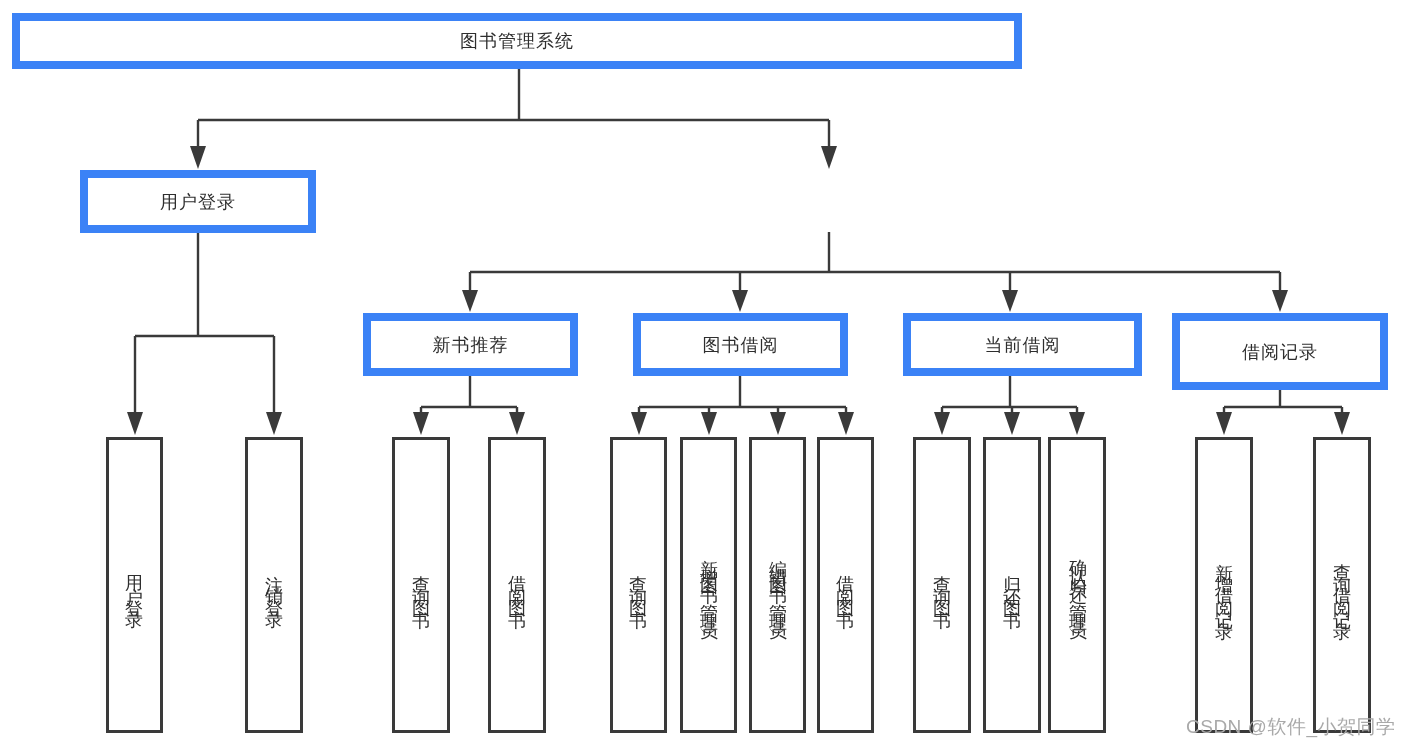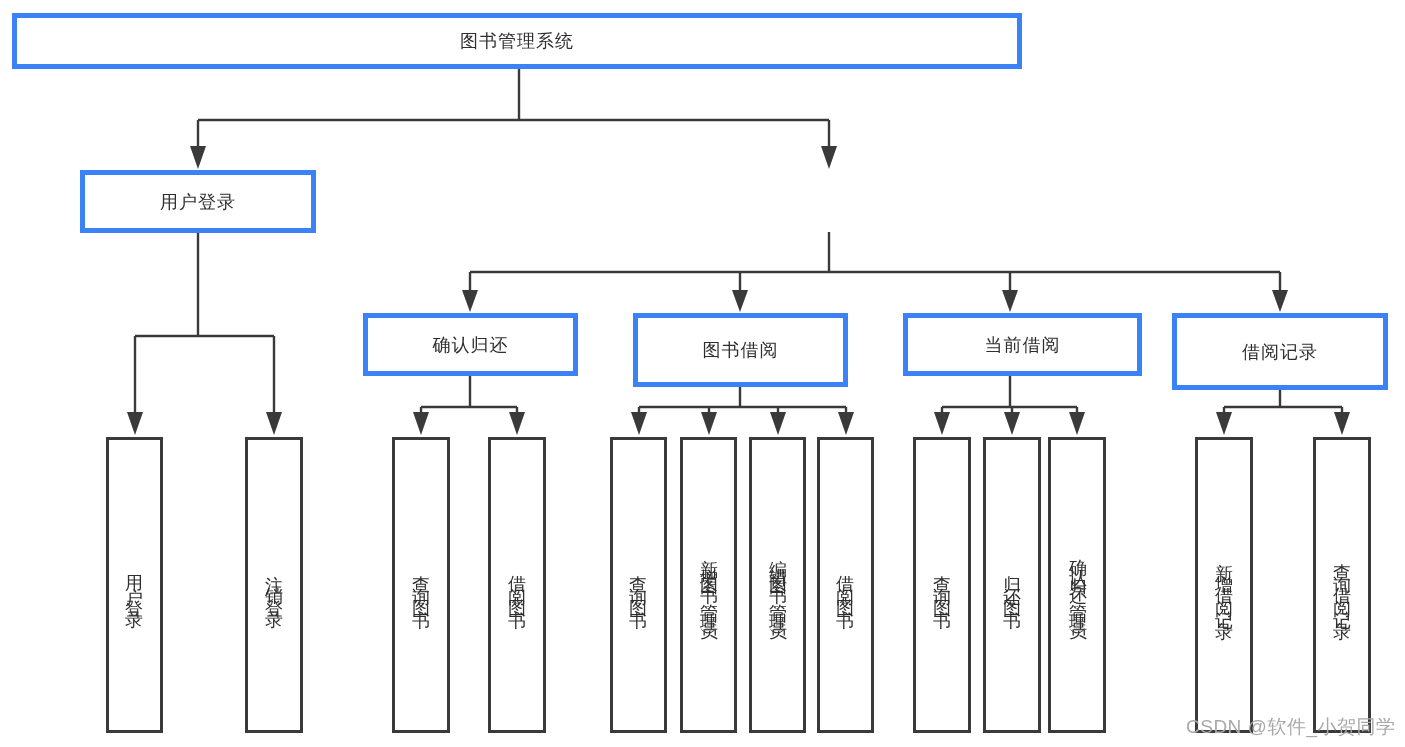--- a/index.html
+++ b/index.html
@@ -17,21 +17,21 @@
   }
   #wires {
     position: absolute;
     left: 0; top: 0;
     width: 1405px; height: 747px;
     z-index: 1;
   }
   .node {
     position: absolute;
     box-sizing: border-box;
-    border: 5px solid #3b82f6;
+    border: 8px solid #3b82f6;
     background: #ffffff;
     color: #2e2e2e;
     display: flex;
     align-items: center;
     justify-content: center;
     font-size: 18px;
     letter-spacing: 1px;
     z-index: 2;
   }
   .leaf {
@@ -140,22 +140,22 @@
       <polygon points="1216,412 1232,412 1224,435"></polygon>
       <line x1="1342" y1="407" x2="1342" y2="414"></line>
       <polygon points="1334,412 1350,412 1342,435"></polygon>
     </g>
   </svg>
 
   <div class="node" style="left:12px; top:13px; width:1010px; height:56px;">图书管理系统</div>
 
   <div class="node" style="left:80px; top:170px; width:236px; height:63px;">用户登录</div>
 
-  <div class="node" style="left:363px; top:313px; width:215px; height:63px;">确认归还</div>
-  <div class="node" style="left:633px; top:313px; width:215px; height:74px;">图书借阅</div>
+  <div class="node" style="left:363px; top:313px; width:215px; height:63px;">新书推荐</div>
+  <div class="node" style="left:633px; top:313px; width:215px; height:63px;">图书借阅</div>
   <div class="node" style="left:903px; top:313px; width:239px; height:63px;">当前借阅</div>
   <div class="node" style="left:1172px; top:313px; width:216px; height:77px;">借阅记录</div>
 
   <div class="leaf" style="left:106px; top:437px; width:57px; height:296px;">用户登录</div>
   <div class="leaf" style="left:245px; top:437px; width:58px; height:296px;">注销登录</div>
 
   <div class="leaf" style="left:392px; top:437px; width:58px; height:296px;">查询图书</div>
   <div class="leaf" style="left:488px; top:437px; width:58px; height:296px;">借阅图书</div>
 
   <div class="leaf" style="left:610px; top:437px; width:57px; height:296px;">查询图书</div>

